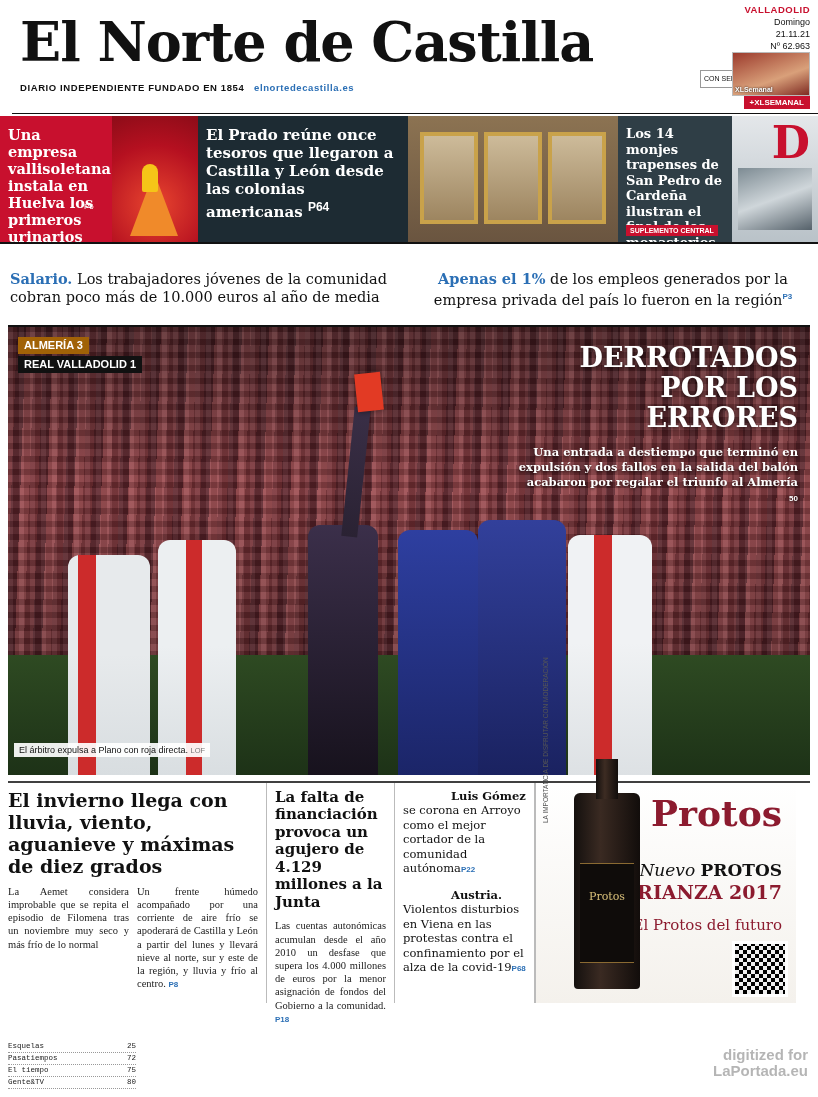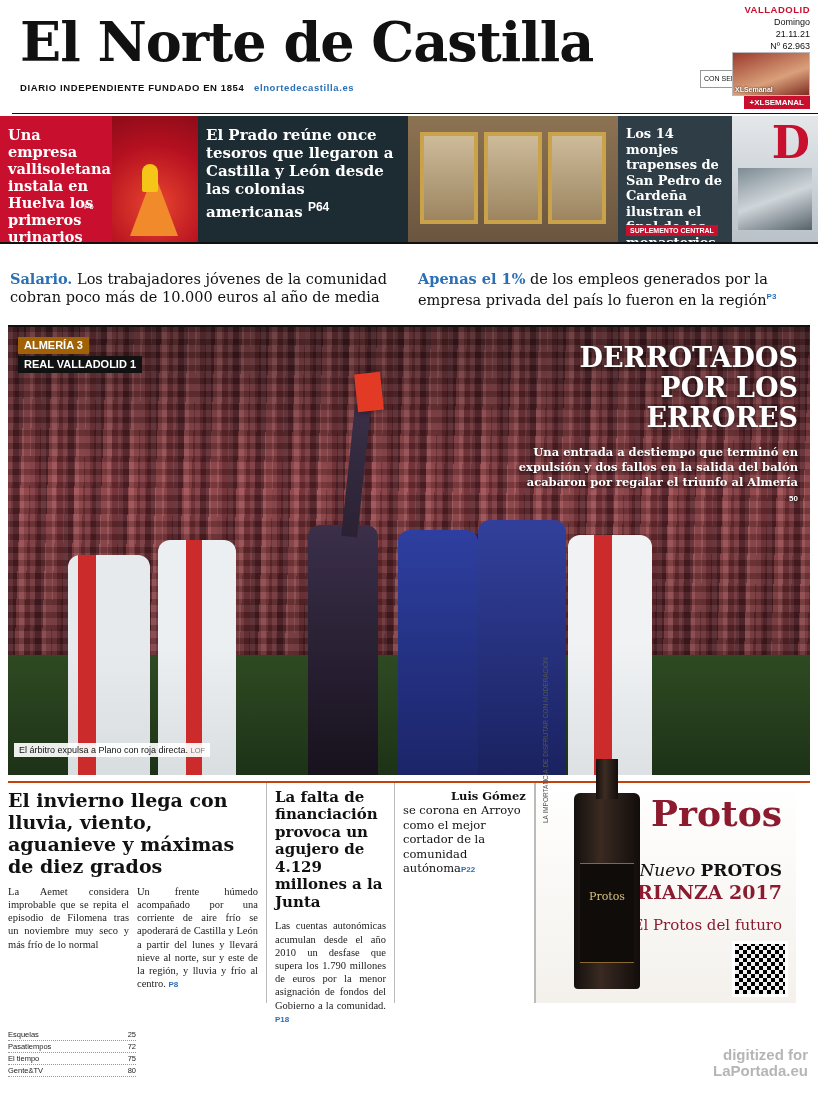--- a/index.html
+++ b/index.html
@@ -198,21 +198,21 @@
     padding-bottom: 8px;
   }
   .lead-sub {
     flex: 1;
     font-family: "DejaVu Serif", serif;
     font-size: 14.5px;
     line-height: 18px;
     color: #111;
   }
   .lead-sub .kicker { color: #2b6fb5; font-weight: 700; }
-  .lead-sub.right { text-align: left; }
+  .lead-sub.right { text-align: center; }
   .pgref { font-family:"Liberation Sans",sans-serif; font-size:8px; color:#2b6fb5; font-weight:700; vertical-align: super;}
 
   
   .photo-wrap {
     position: relative;
     margin: 0 8px;
     height: 450px;
     border-top: 2px solid #111;
     overflow: hidden;
     background: #5a3338;
@@ -282,21 +282,21 @@
     background: rgba(255,255,255,.92);
     font-family:"Liberation Sans",sans-serif;
     font-size: 9px; padding: 2px 5px; color:#111;
   }
   .photo-caption .credit { color:#777; font-size:7.5px; }
 
   
   .bottom {
     display: flex;
     margin: 6px 8px 0 8px;
-    border-top: 2px solid #c2410c;
+    border-top: 2px solid #404040;
     height: 222px;
   }
   .col { padding: 6px 8px 0 0; }
   .col + .col { border-left: 1px solid #bbb; padding-left: 8px; }
   .c1 { width: 258px; }
   .c2 { width: 128px; }
   .c3 { width: 140px; }
   .c4 { width: 262px; padding-left: 8px; position: relative; }
 
   .c1 h3 {
@@ -378,22 +378,22 @@
     position:absolute; right: 8px; bottom: 6px; width: 56px; height: 56px;
     background:
       repeating-linear-gradient(0deg,#111 0 4px,#fff 4px 8px),
       repeating-linear-gradient(90deg,#111 0 4px,#fff 4px 8px);
     background-blend-mode: difference;
     border: 3px solid #fff;
   }
 
   
   .index {
-    position:absolute; left: 8px; bottom: 20px; width: 128px;
-    font-family:Liberation Sans, sans-serif; font-size: 7.5px; color:#222;
+    position:absolute; left: 8px; bottom: 8px; width: 128px;
+    font-family:Liberation Mono, monospace; font-size: 7.5px; color:#222;
   }
   .index .row { display:flex; justify-content: space-between; border-bottom: 1px dotted #999; line-height: 11px;}
 
   .watermark {
     position:absolute; right: 10px; bottom: 18px;
     font-family:"Liberation Sans",sans-serif;
     color: rgba(120,120,120,.55); font-size: 15px; font-weight:700;
     line-height: 16px; text-align: right;
   }
 </style>
@@ -516,28 +516,31 @@
         <p>
           <span>Un frente húmedo acompañado por una corriente de aire frío se apoderará de Castilla y León a partir del lunes y llevará nieve al norte, sur y este de la región, y lluvia y frío al centro.</span>
           <span class="bluepg">P8</span>
         </p>
       </div>
     </div>
 
     <div class="col c2">
       <h3>La falta de financiación provoca un agujero de 4.129 millones a la Junta</h3>
       <p>
-        <span>Las cuentas autonómicas acumulan desde el año 2010 un desfase que supera los 1.790 millones de euros por la menor asignación de fondos del Gobierno a la comunidad.</span>
+        <span>Las cuentas autonómicas acumulan desde el año 2010 un desfase que supera los 4.000 millones de euros por la menor asignación de fondos del Gobierno a la comunidad.</span>
         <span class="bluepg">P18</span>
       </p>
     </div>
 
     <div class="col c3">
       <div class="lede">
         <b>Luis Gómez</b><span> se corona en Arroyo como el mejor cortador de la comunidad autónoma</span><span class="bluepg">P22</span>
+      </div>
+      <div class="lede lede2">
+        <b>Austria.</b><span> Violentos disturbios en Viena en las protestas contra el confinamiento por el alza de la covid-19</span><span class="bluepg">P68</span>
       </div>
     </div>
 
     <div class="col c4">
       <div class="ad">
         <div class="ad-inner">
           <div class="ad-side">LA IMPORTANCIA DE DISFRUTAR CON MODERACIÓN</div>
           <div class="bottle">
             <div class="neck"></div>
             <div class="label">

